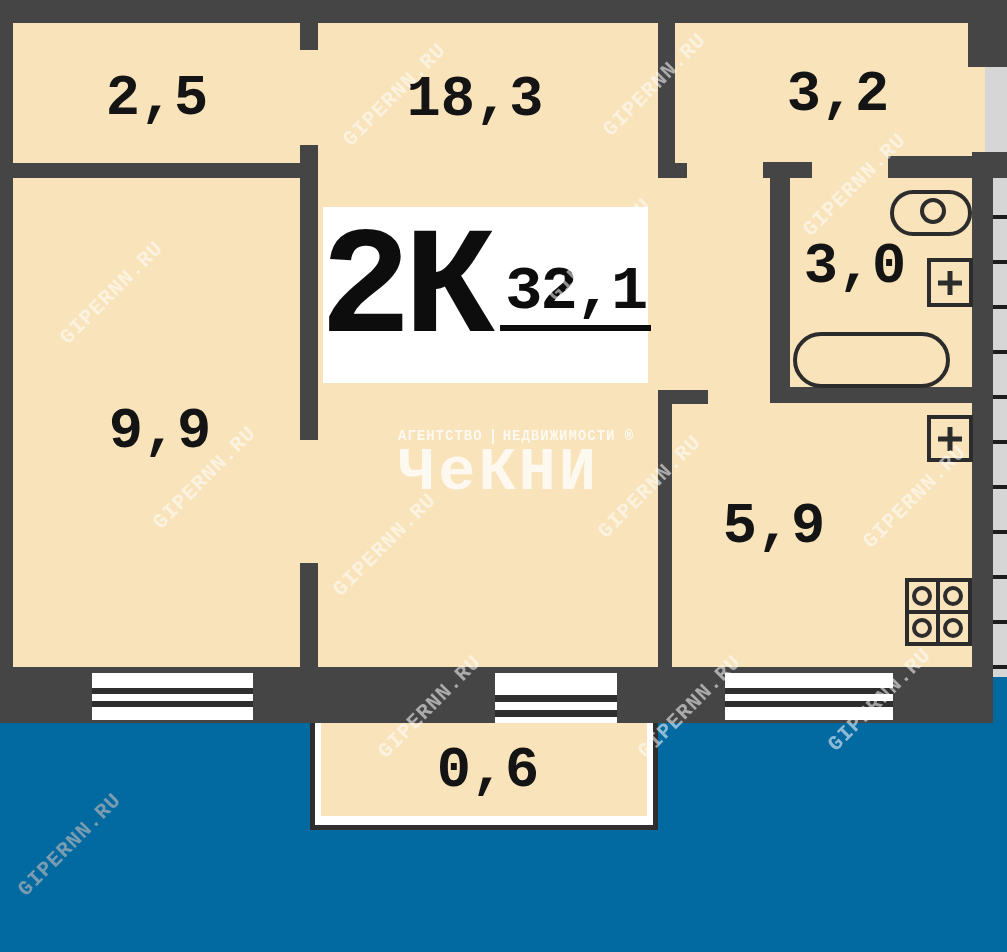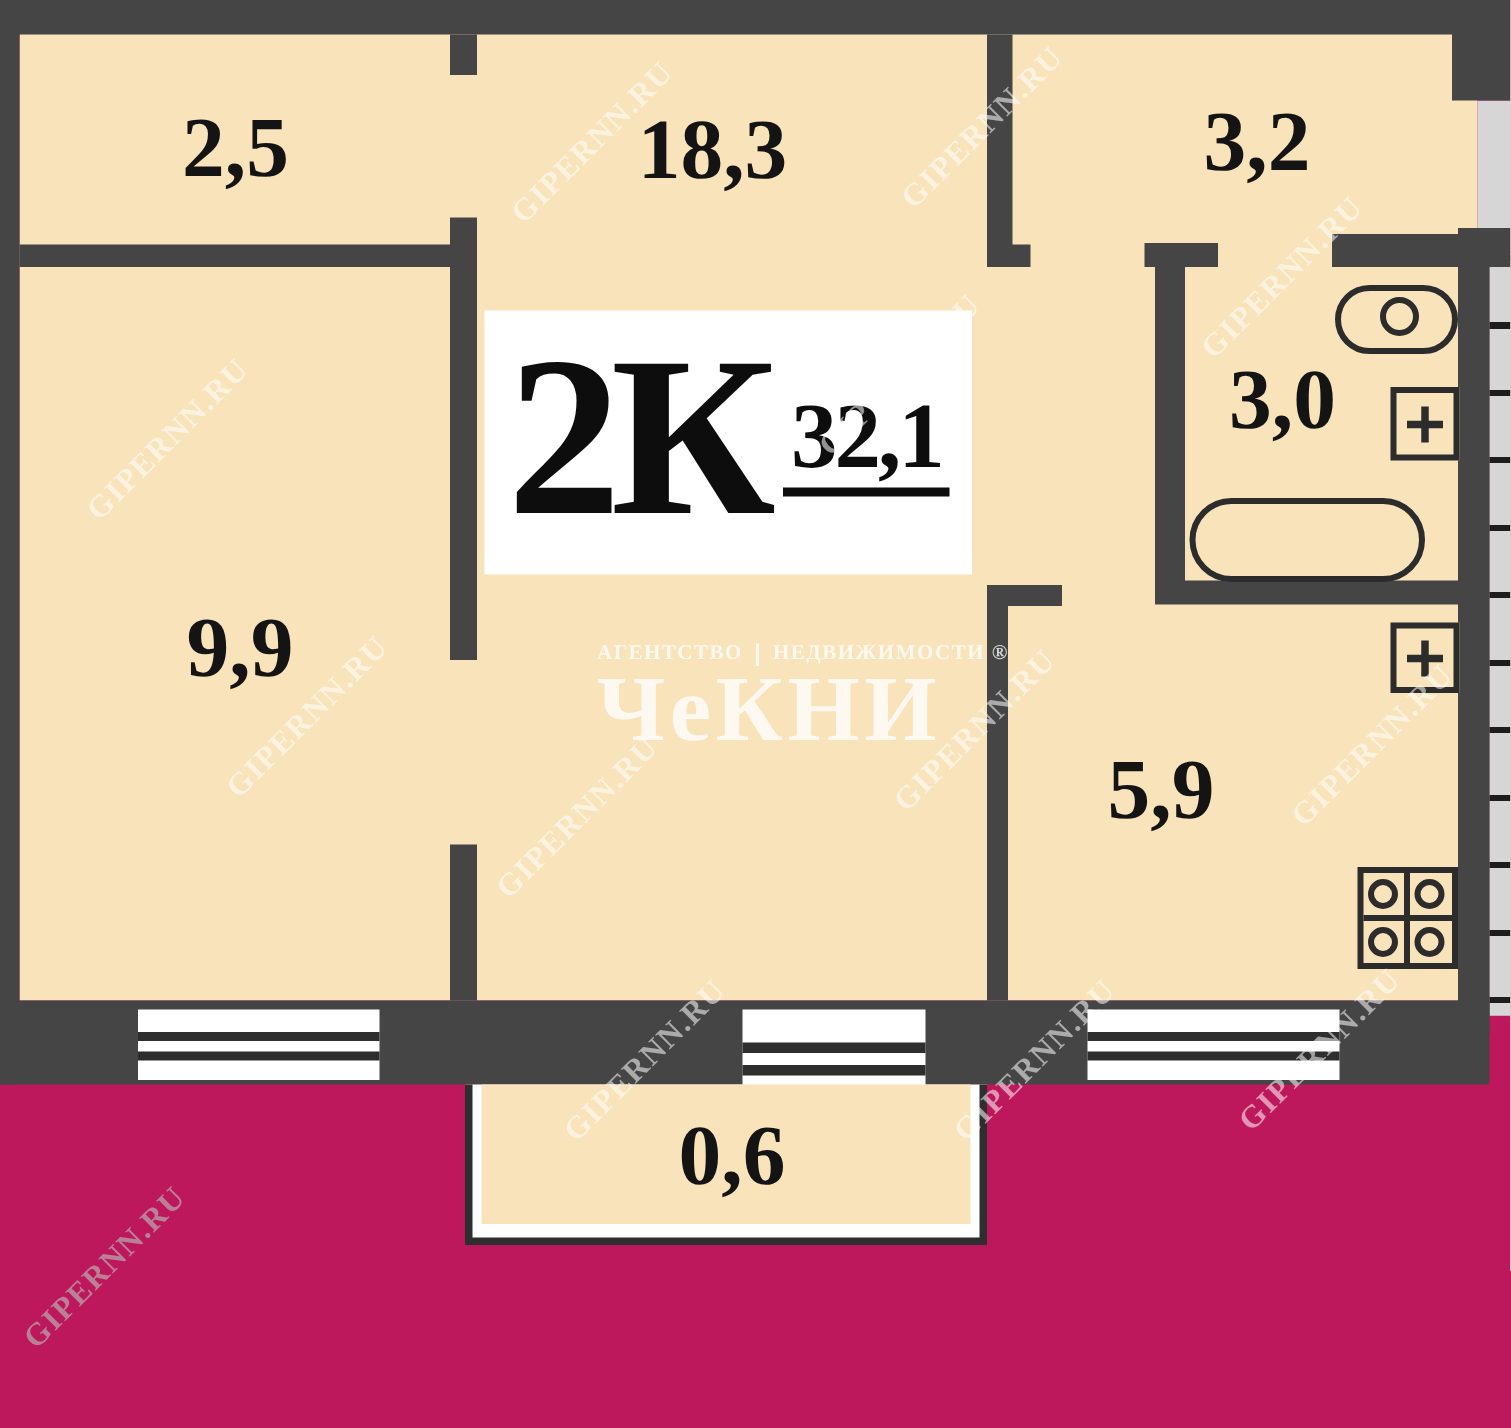--- a/index.html
+++ b/index.html
@@ -1,17 +1,17 @@
 <!DOCTYPE html>
 <html><head>
 <meta charset="utf-8">
 <style>
   html,body{margin:0;padding:0;background:#ffffff;}
-  .plan{position:relative;width:1007px;height:952px;background:#be185d;overflow:hidden;
-        font-family:Liberation Serif, serif;}
+  .plan{position:relative;width:1007px;height:952px;background:#0369a1;overflow:hidden;
+        font-family:Liberation Mono, monospace;}
   .room-base{position:absolute;left:13px;top:14px;width:972px;height:653px;background:#f8e3ba;}
   .wall{position:absolute;background:#454545;}
   .shaft{position:absolute;background:#d6d6d6;}
   .shaft.ticks{background-image:repeating-linear-gradient(to bottom,#1d1d1d 0 4px,#d6d6d6 4px 45px);}
   .win{position:absolute;background:#ffffff;}
   .win .bar{position:absolute;left:0;right:0;background:#2e2e2e;}
   .balcony{position:absolute;left:310px;top:723px;width:348px;height:107px;background:#ffffff;
            border-left:5px solid #2e2e2e;border-right:5px solid #2e2e2e;border-bottom:5px solid #2e2e2e;box-sizing:border-box;}
   .balcony-inner{position:absolute;left:6px;right:6px;top:0;bottom:9px;background:#f8e3ba;}
   .room-label{position:absolute;transform:translate(-50%,-50%);font-size:57px;font-weight:bold;

